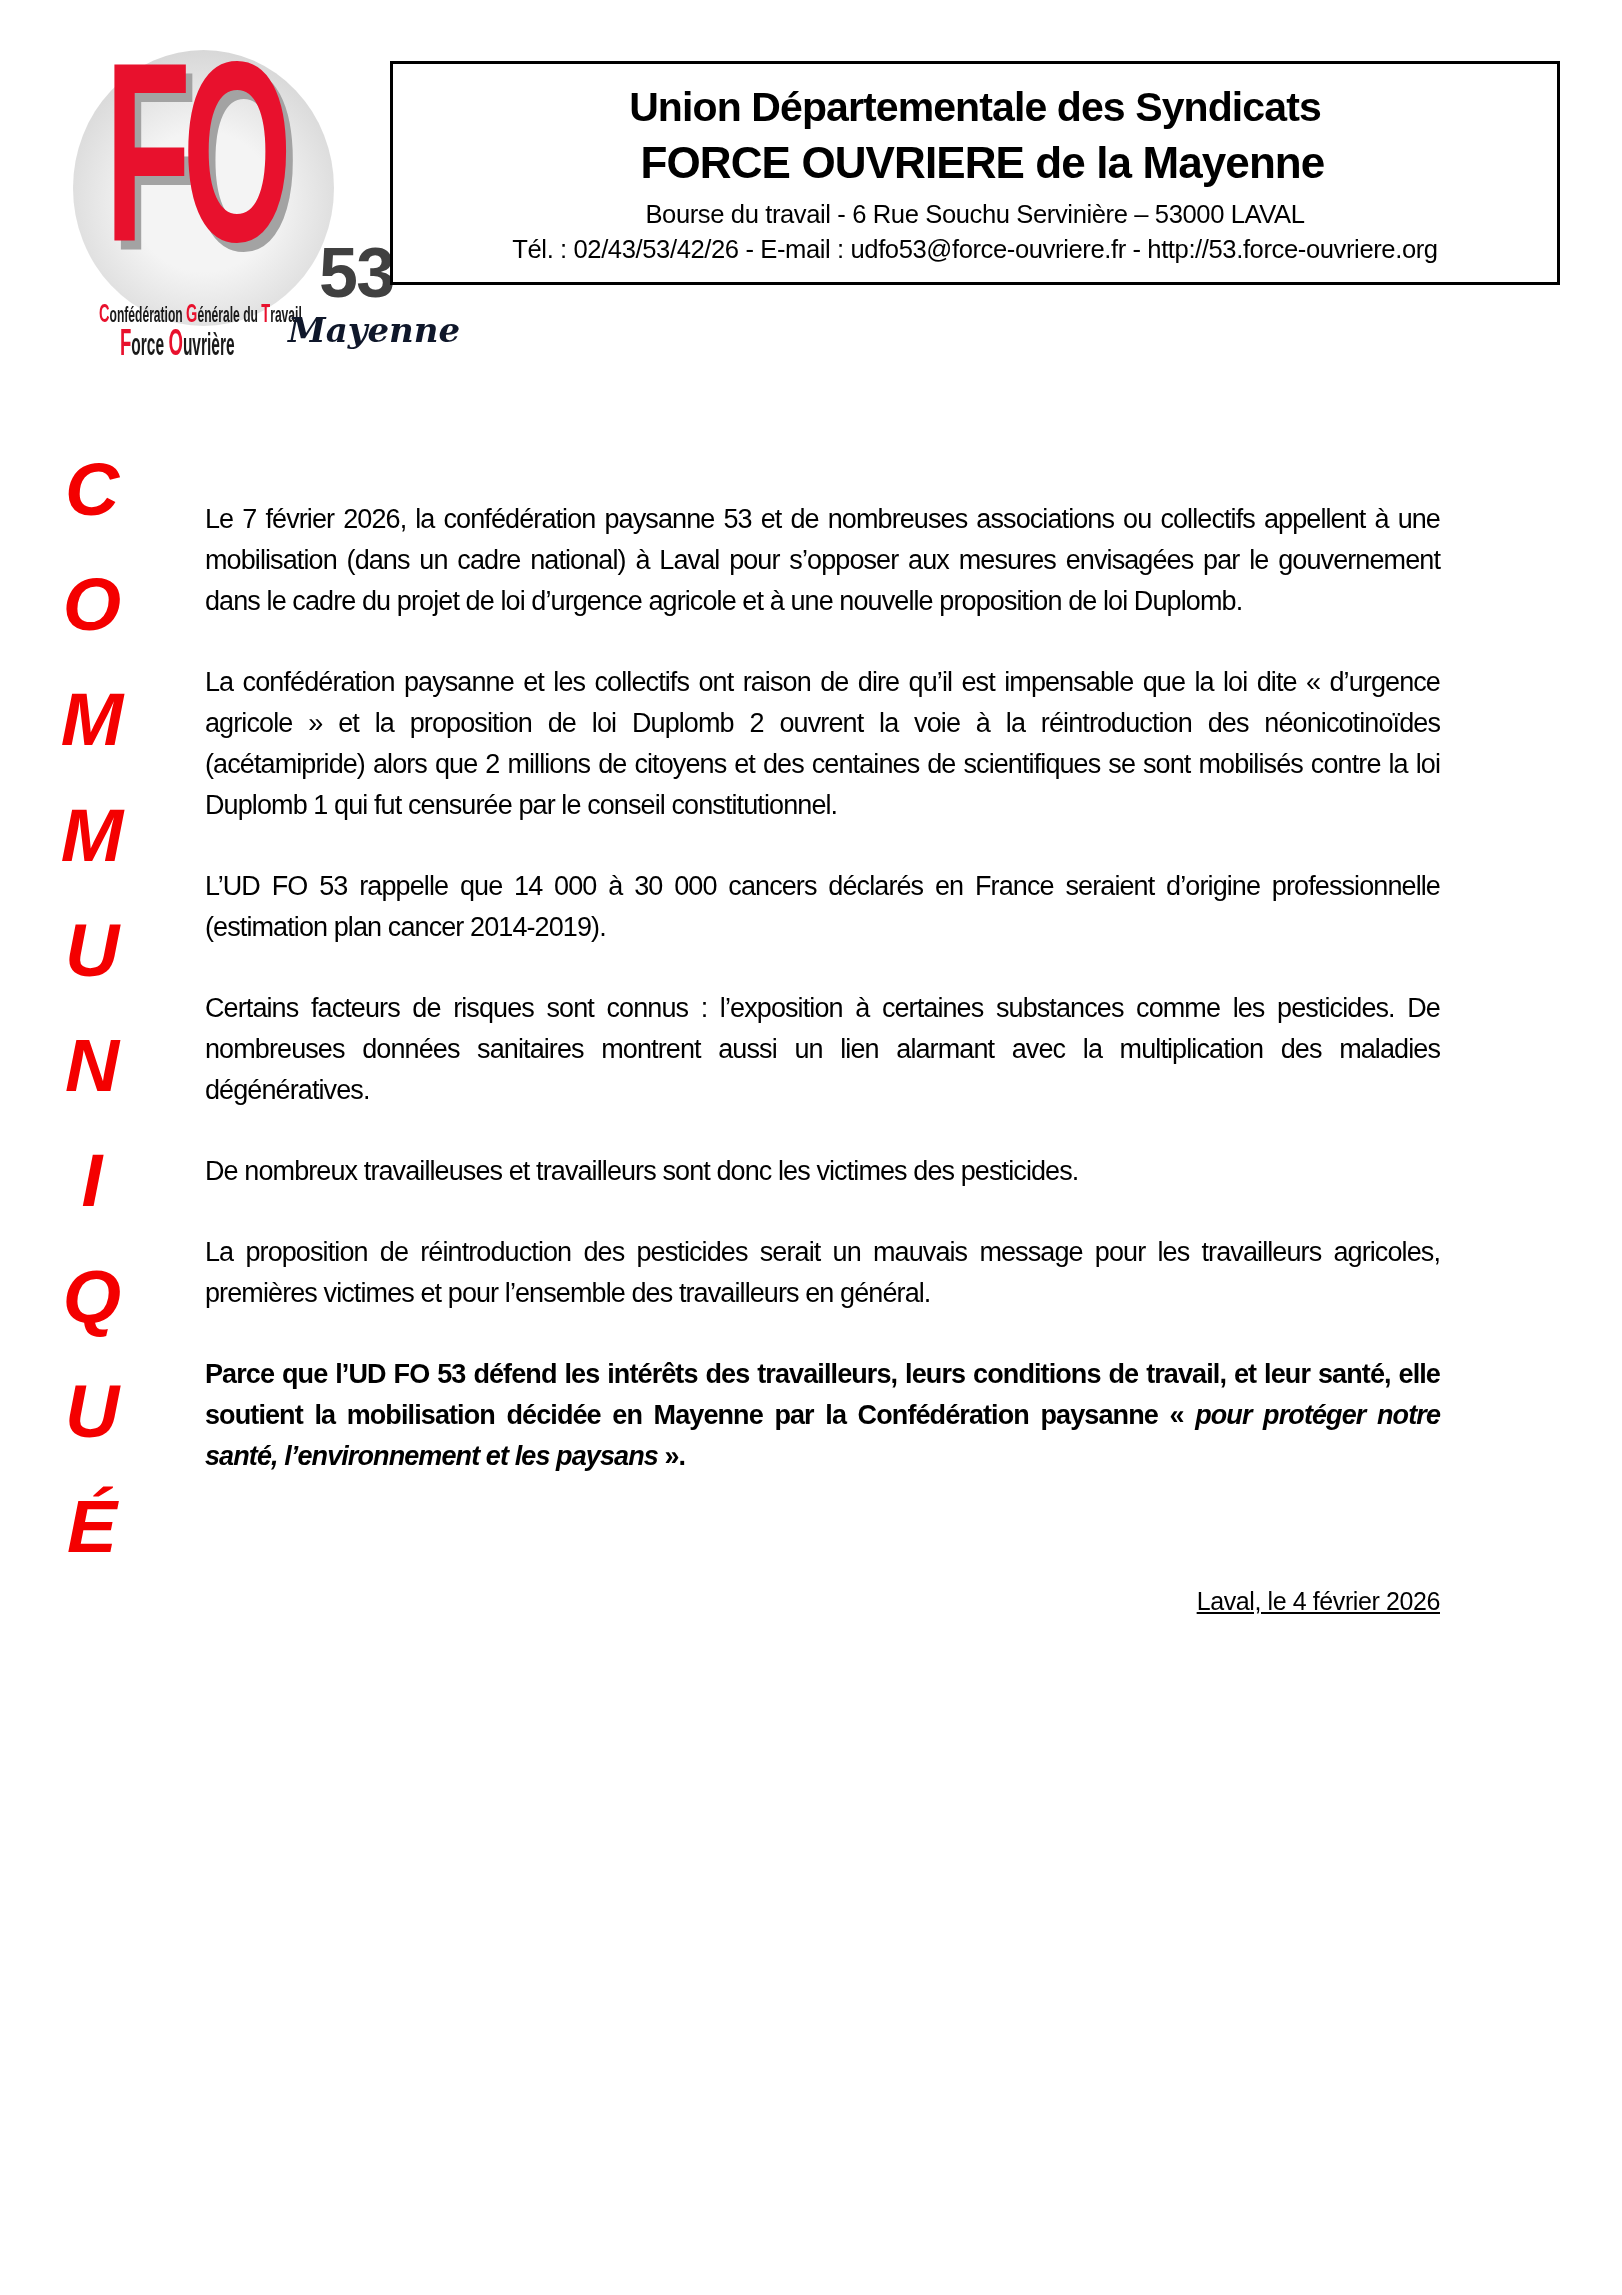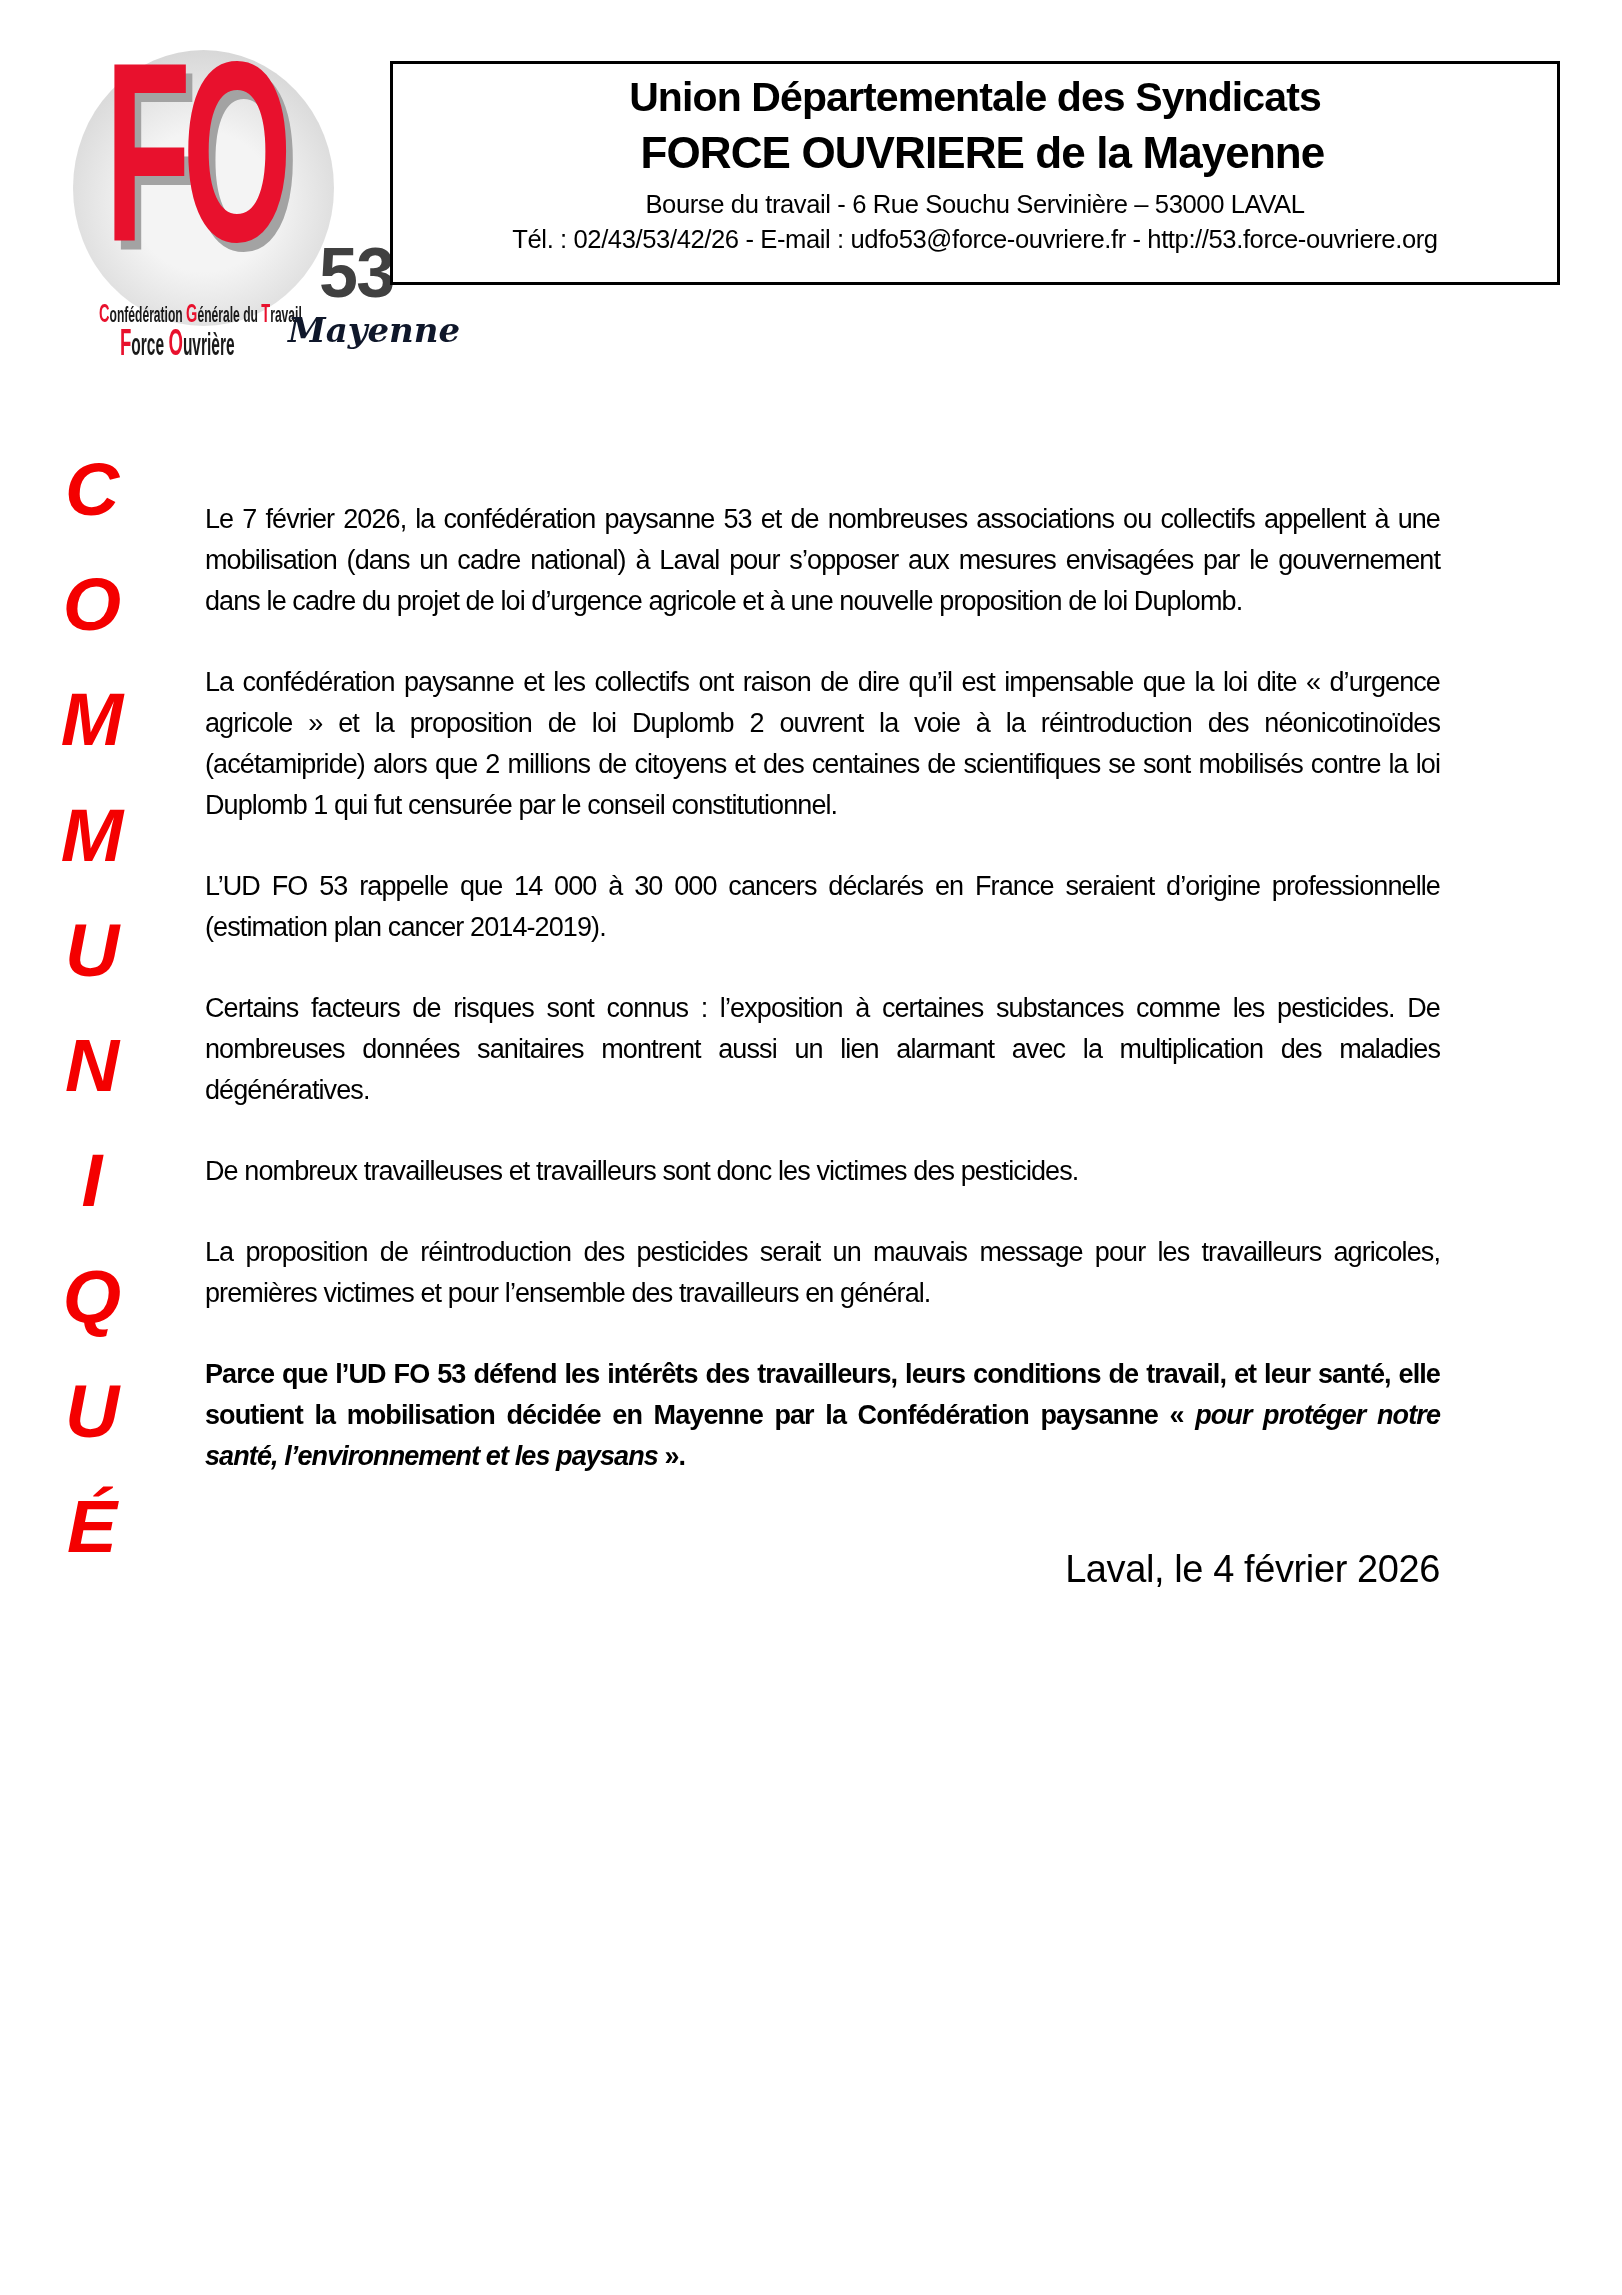--- a/index.html
+++ b/index.html
@@ -103,21 +103,21 @@
     left: 390px;
     top: 61px;
     width: 1170px;
     height: 224px;
     border: 3.4px solid #000000;
     box-sizing: border-box;
     display: flex;
     flex-direction: column;
     align-items: center;
     text-align: center;
-    padding-top: 9px;
+    padding-top: 19px;
   }
   .header-title1 {
     font-size: 41px;
     font-weight: bold;
     letter-spacing: -0.9px;
     line-height: 1.2;
   }
   .header-title2 {
     font-size: 44px;
     font-weight: bold;
@@ -168,25 +168,26 @@
     margin: 0 0 40px 0;
     font-size: 27px;
     line-height: 41px;
     letter-spacing: -0.9px;
     text-align: justify;
     color: #000000;
   }
   .doc-body p.bold { font-weight: bold; }
   .doc-body p.bold em { font-style: italic; }
   .dateline-wrap {
-    margin-top: 71px;
+    margin-top: 110px;
     text-align: right;
-    font-size: 38px;
+    font-size: 25px;
     letter-spacing: -0.4px;
     color: #000000;
+    text-decoration: underline;
   }
 </style>
 </head>
 <body>
 
 <div class="page">
 
   <header>
 
     <div class="logo">

